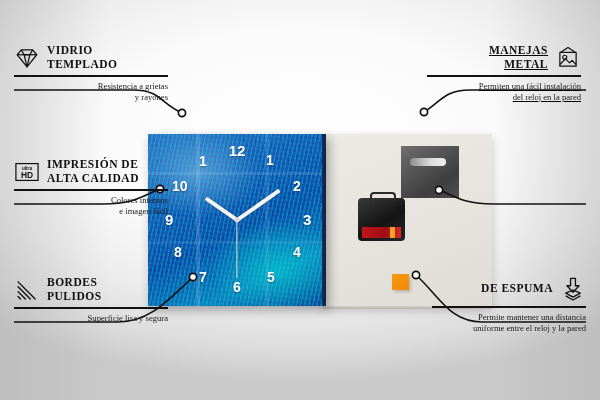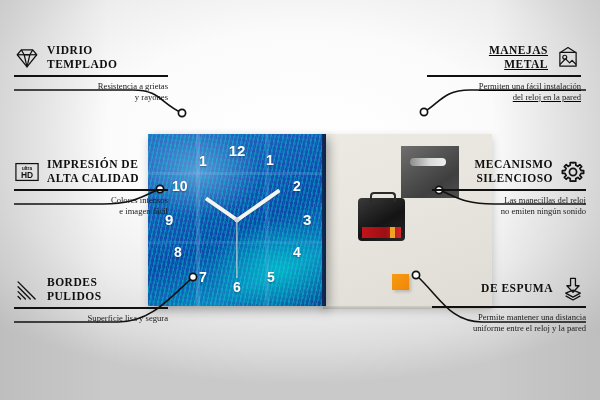--- a/index.html
+++ b/index.html
@@ -211,38 +211,20 @@
           <circle cx="12" cy="15" r="2.4"></circle>
           <path d="M6,24 L13,17 L18,22 L21,19 L26,24"></path>
         </g>
       </svg>
     </div>
     <div class="rule"></div>
     <div class="sub">Permiten una fácil instalación</div>
     <div class="sub">del reloj en la pared</div>
   </div>
 
-  <div class="feat right" style="left:432px;top:158px;">
-    <div class="hdr">
-      <div>
-        <div class="ttl">MECANISMO</div>
-        <div class="ttl">SILENCIOSO</div>
-      </div>
-      <svg class="ico" viewBox="0 0 32 32">
-        <g fill="none" stroke="#111" stroke-width="2.1" stroke-linecap="round" stroke-linejoin="round">
-          <path d="M16,4.5 l3.4,0 0,3.2 a8.6,8.6 0 0 1 2.6,1.5 l2.3,-2.3 2.4,2.4 -2.3,2.3 a8.6,8.6 0 0 1 1.5,2.6 l3.2,0 0,3.4 -3.2,0 a8.6,8.6 0 0 1 -1.5,2.6 l2.3,2.3 -2.4,2.4 -2.3,-2.3 a8.6,8.6 0 0 1 -2.6,1.5 l0,3.2 -3.4,0"></path>
-          <path d="M16,4.5 l-3.4,0 0,3.2 a8.6,8.6 0 0 0 -2.6,1.5 l-2.3,-2.3 -2.4,2.4 2.3,2.3 a8.6,8.6 0 0 0 -1.5,2.6 l-3.2,0 0,3.4 3.2,0 a8.6,8.6 0 0 0 1.5,2.6 l-2.3,2.3 2.4,2.4 2.3,-2.3 a8.6,8.6 0 0 0 2.6,1.5 l0,3.2 3.4,0"></path>
-          <circle cx="16" cy="16" r="4.4"></circle>
-        </g>
-      </svg>
-    </div>
-    <div class="rule"></div>
-    <div class="sub">Las manecillas del reloj</div>
-    <div class="sub">no emiten ningún sonido</div>
-  </div>
 
   <div class="feat right" style="left:432px;top:276px;">
     <div class="hdr">
       <div>
         <div class="ttl">DE ESPUMA</div>
       </div>
       <svg class="ico" viewBox="0 0 32 32">
         <g fill="none" stroke="#111" stroke-width="1.6" stroke-linejoin="round">
           <path d="M13,3 L19,3 L19,12 L23.5,12 L16,20 L8.5,12 L13,12 Z"></path>
           <path d="M7,21 L16,26 L25,21 L16,17.5 Z"></path>

